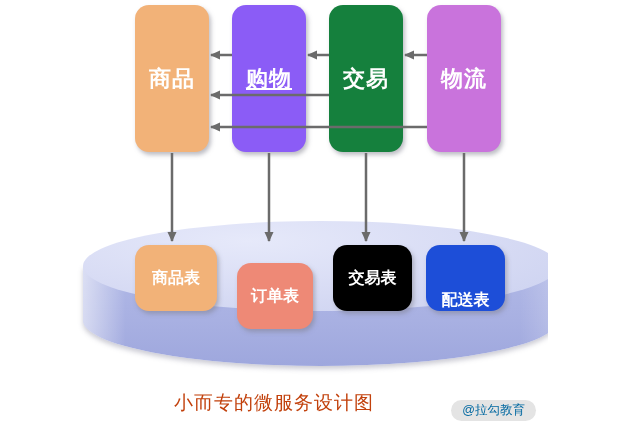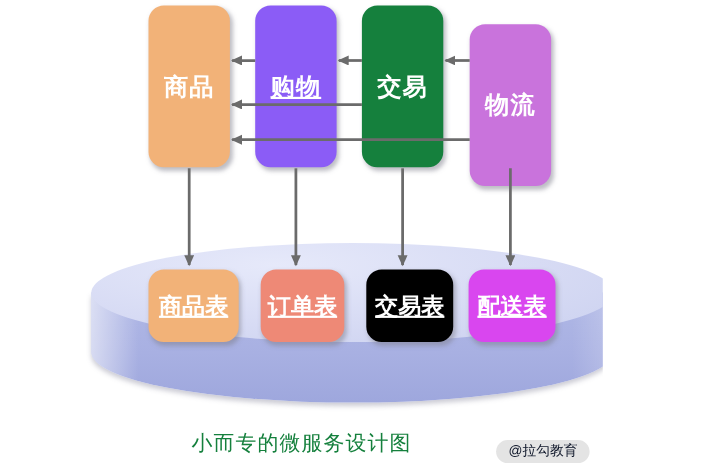--- a/index.html
+++ b/index.html
@@ -17,31 +17,31 @@
   .cyl-top{position:absolute;left:83px;top:221px;width:475px;height:90px;
     border-radius:50%;
     background:radial-gradient(ellipse at 35% 22%,#E6E9FA 0%,#D7DBF4 55%,#CAD0EF 100%);
     z-index:3;}
 
   
   .node{position:absolute;border-radius:14px;display:flex;flex-direction:column;
     align-items:center;justify-content:center;color:#ffffff;font-weight:bold;
     box-shadow:2px 3px 4px rgba(125,125,140,0.5);z-index:4;}
   .node.service{font-size:22px;line-height:1.25;letter-spacing:1px;}
-  .node.table{font-size:21px;letter-spacing:0;text-decoration:underline;}
+  .node.table{font-size:16px;letter-spacing:0;}
   .node .line{display:block;text-align:center;}
 
   
   .arrows-svg{position:absolute;left:0;top:0;width:640px;height:431px;z-index:5;pointer-events:none;}
 
   .caption{position:absolute;left:0;right:0;top:390px;text-align:center;
-    font-size:19px;letter-spacing:1px;color:#15803d;}
+    font-size:19px;letter-spacing:1px;color:#c2410c;}
 
   .watermark{position:absolute;right:12px;top:400px;height:21px;line-height:21px;
-    padding:0 11px;border-radius:11px;background:#E4E4E4;color:#0f172a;
+    padding:0 11px;border-radius:11px;background:#E4E4E4;color:#0369a1;
     font-size:12.5px;z-index:6;}
 </style>
 </head>
 <body>
 
 <div class="canvas">
 
   <div class="cyl-lower"></div>
   <div class="cyl-highlight"></div>
   <div class="cyl-top"></div>
@@ -49,33 +49,33 @@
   <div id="nodes">
       <div class="node service" style="left: 135px; top: 5px; width: 74px; height: 147px; background: rgb(242, 178, 120);">
         <span class="line">商品</span>
       </div>
       <div class="node service" style="left: 232px; top: 5px; width: 74px; height: 147px; background: #8b5cf6; text-decoration: underline;">
         <span class="line">购物</span>
       </div>
       <div class="node service" style="left: 329px; top: 5px; width: 74px; height: 147px; background: #15803d;">
         <span class="line">交易</span>
       </div>
-      <div class="node service" style="left: 427px; top: 5px; width: 74px; height: 147px; background: rgb(201, 115, 220); margin-top: 17px;">
+      <div class="node service" style="left: 427px; top: 5px; width: 74px; height: 147px; background: rgb(201, 115, 220);">
         <span class="line">物流</span>
       </div>
       <div class="node table" style="left: 135px; top: 245px; width: 82px; height: 66px; background: rgb(242, 178, 120);">
         <span class="line">商品表</span>
       </div>
-      <div class="node table" style="left: 237px; top: 245px; width: 76px; height: 66px; background: rgb(238, 137, 118);">
+      <div class="node table" style="left: 237px; top: 263px; width: 76px; height: 66px; background: rgb(238, 137, 118);">
         <span class="line">订单表</span>
       </div>
       <div class="node table" style="left: 333px; top: 245px; width: 79px; height: 66px; background: #000000;">
         <span class="line">交易表</span>
       </div>
-      <div class="node table" style="left: 426px; top: 245px; width: 79px; height: 66px; background: #d946ef;">
+      <div class="node table" style="left: 426px; top: 245px; width: 79px; height: 66px; background: #1d4ed8; justify-content: flex-end;">
         <span class="line">配送表</span>
       </div>
     </div>
 
   <svg id="arrows" class="arrows-svg" viewBox="0 0 640 431">
     <defs>
       <marker id="ah" markerUnits="userSpaceOnUse" markerWidth="12" markerHeight="12" refX="9" refY="4.5" orient="auto">
         <path d="M0,0 L10,4.5 L0,9 Z" fill="#6B6B6B"></path>
       </marker>
     </defs>

